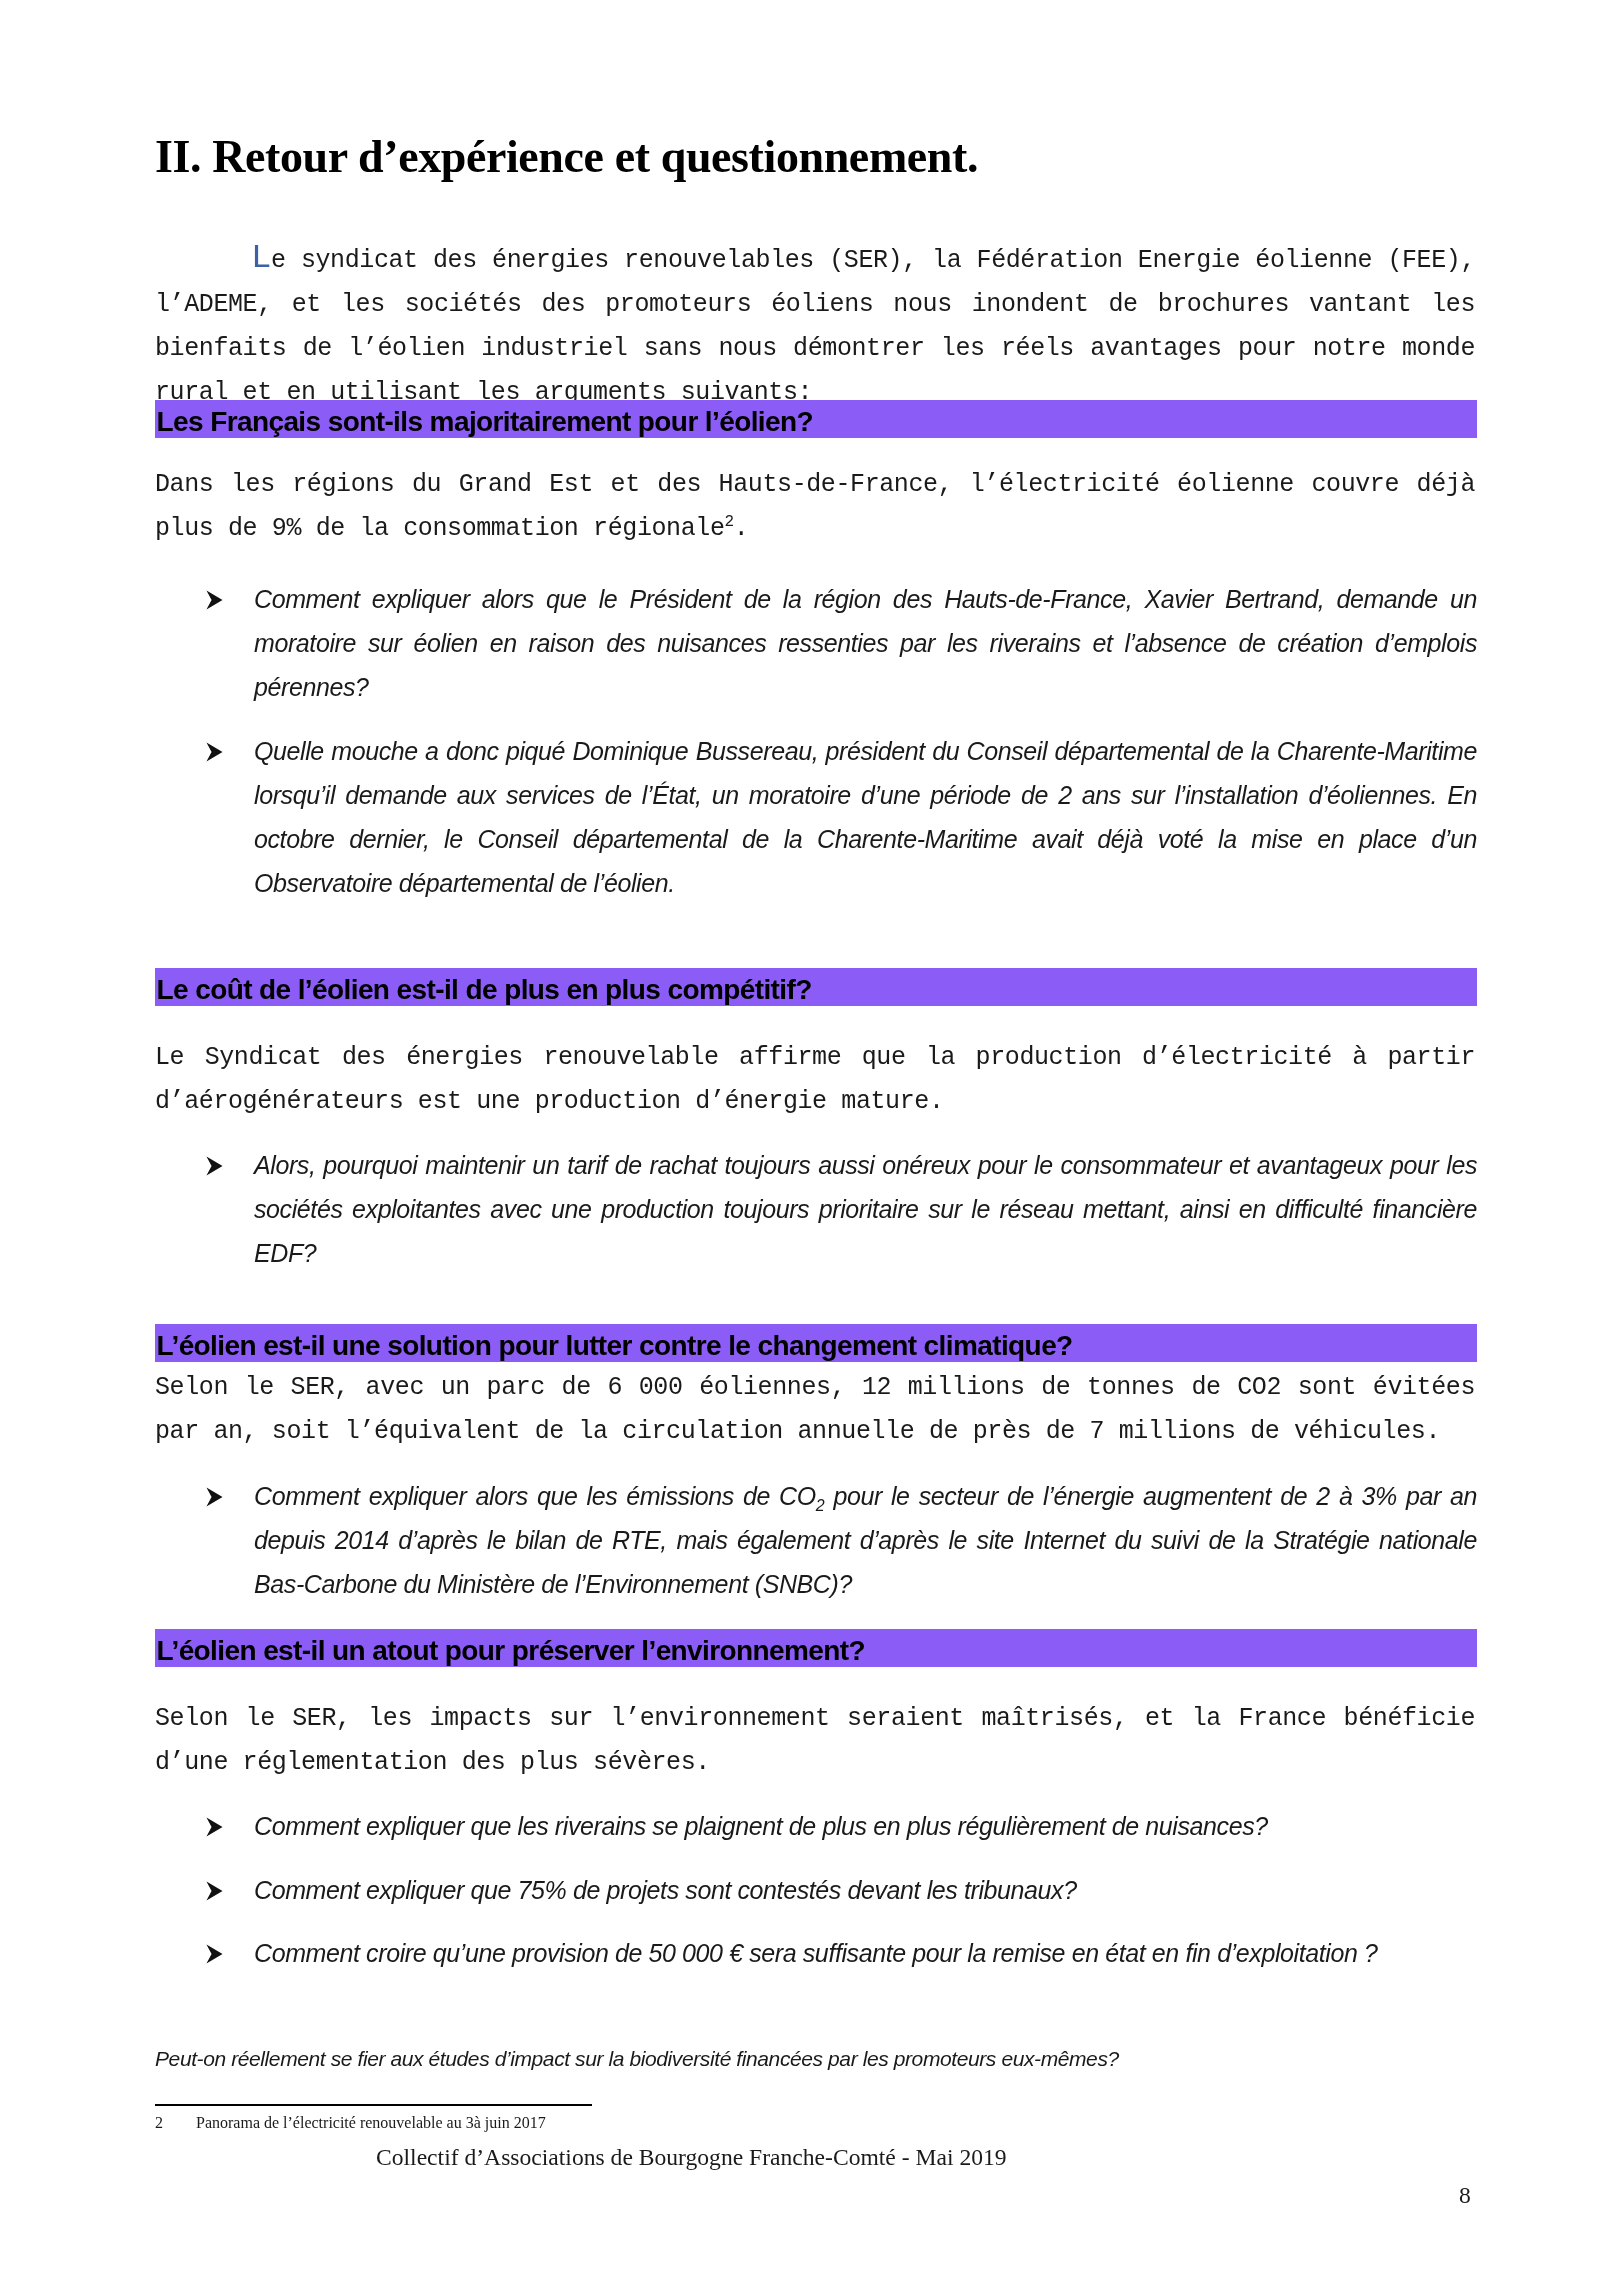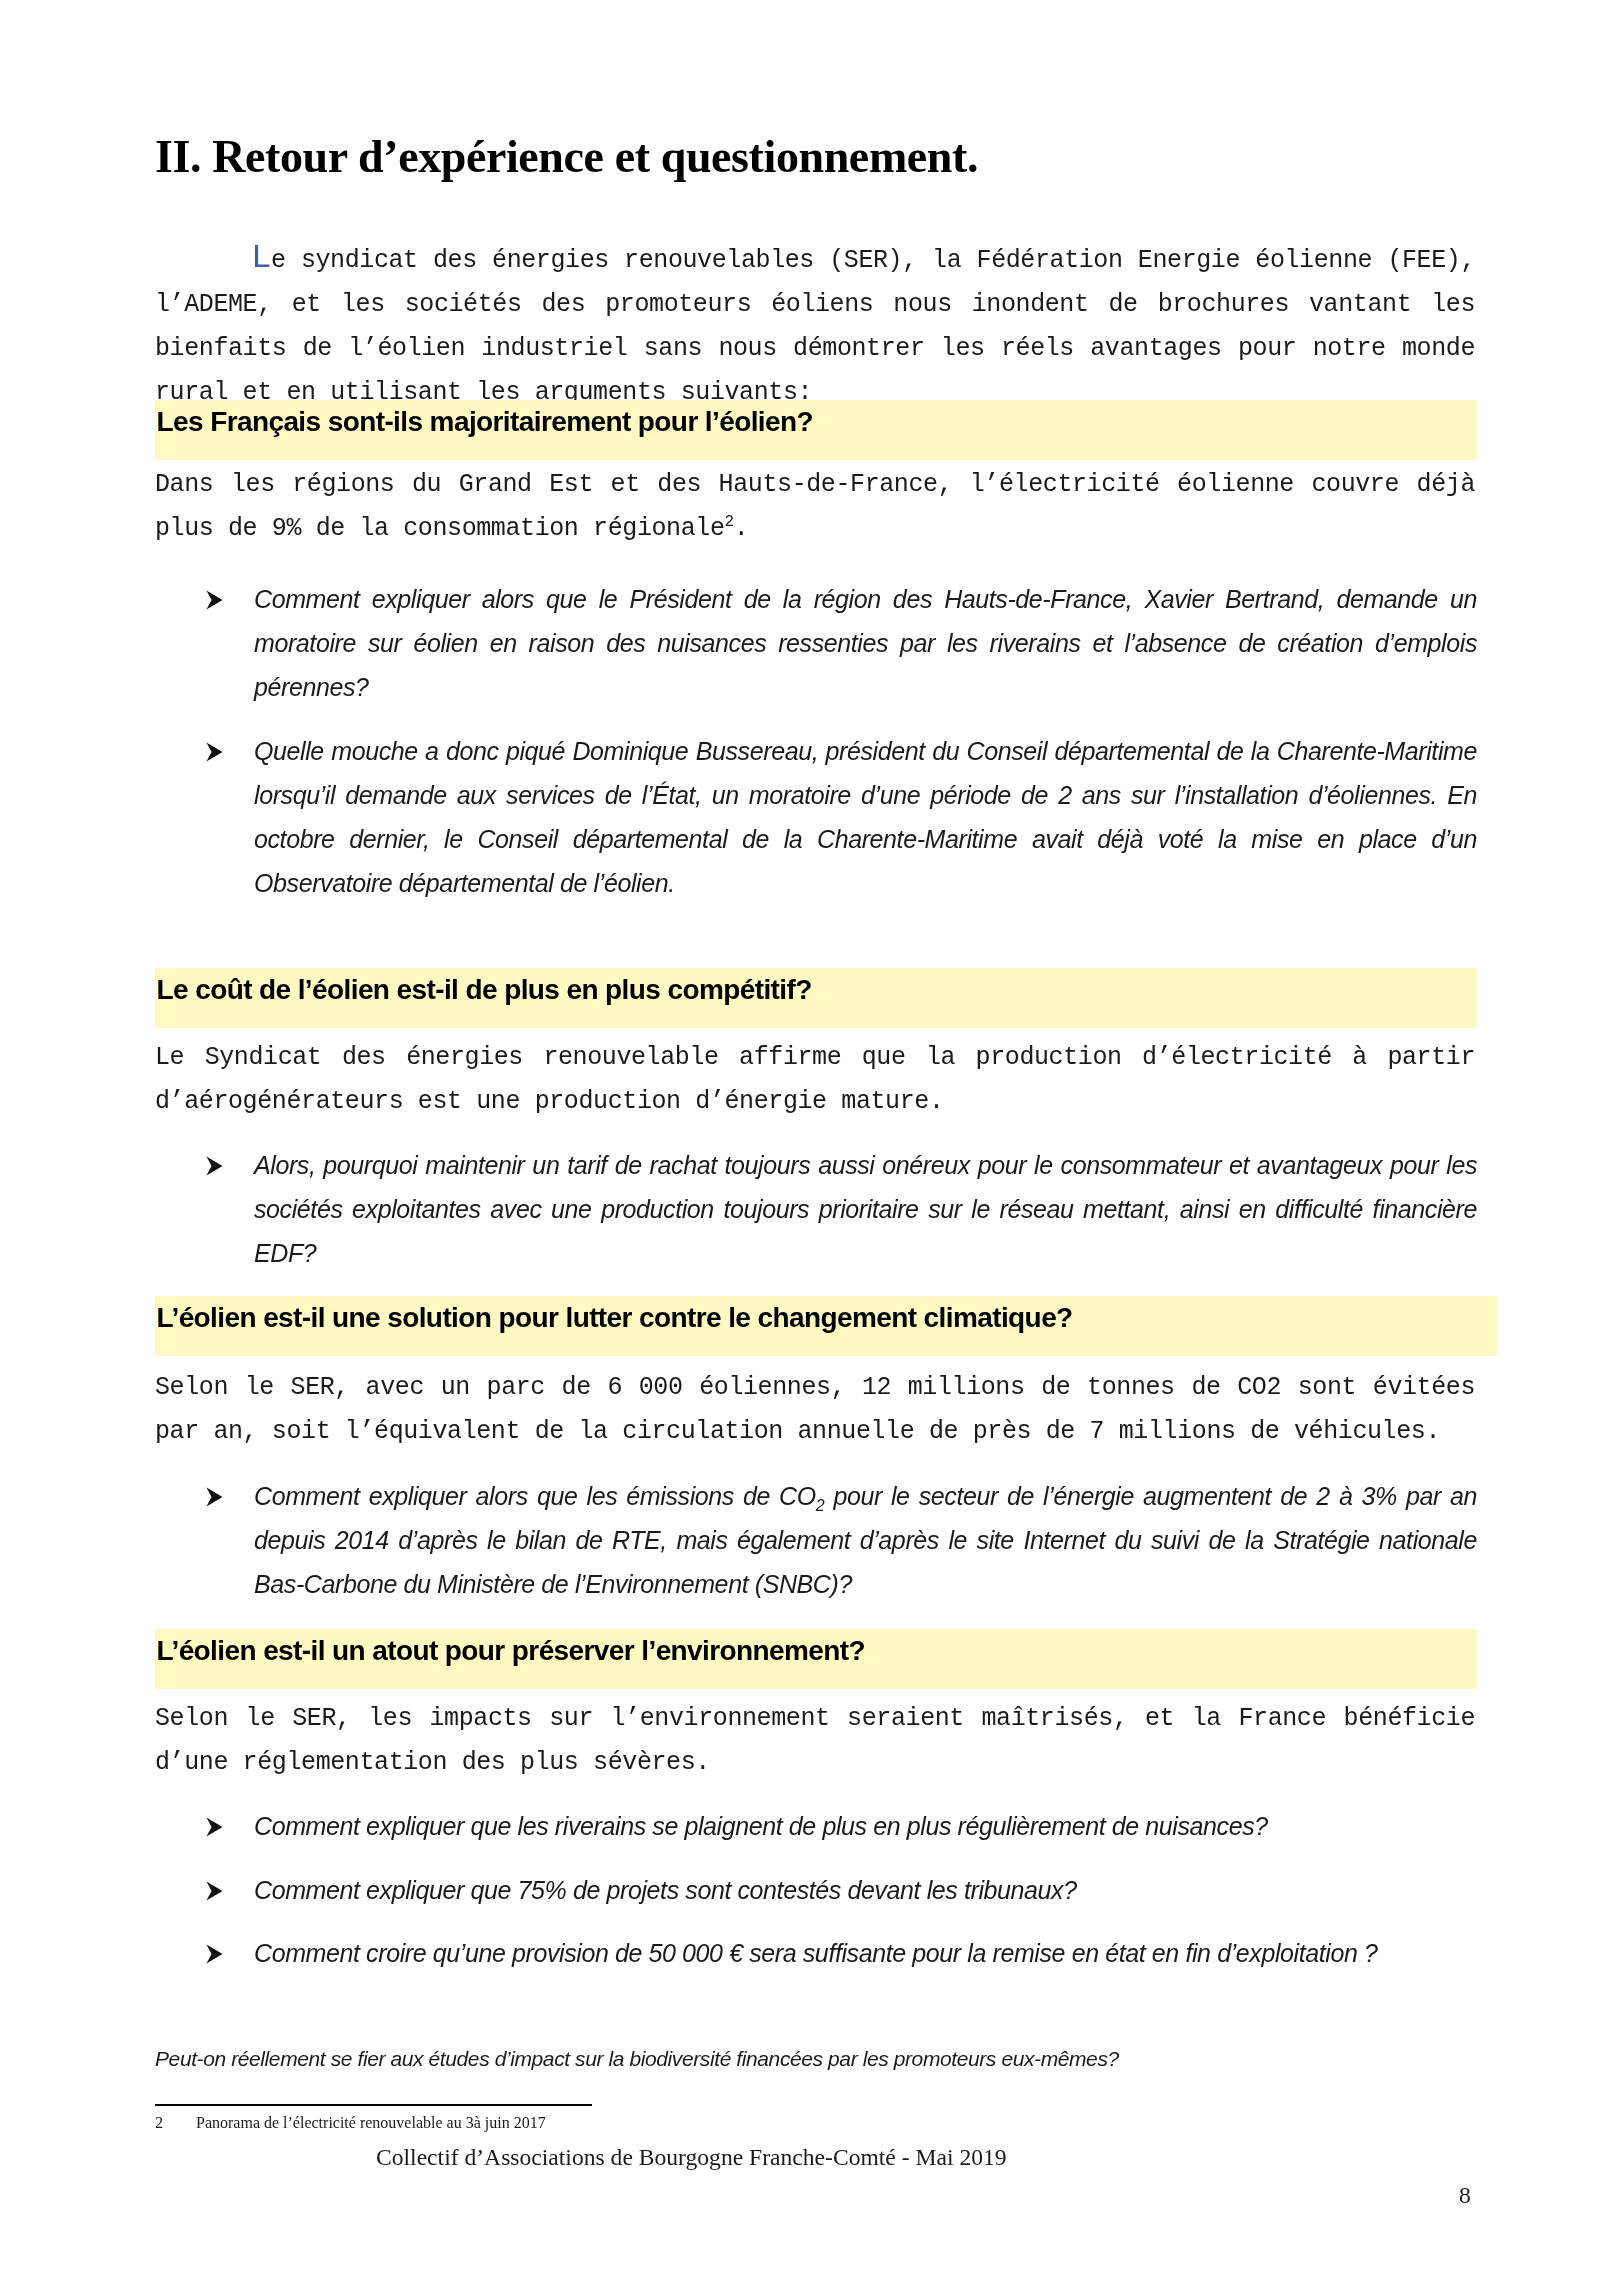--- a/index.html
+++ b/index.html
@@ -13,22 +13,22 @@
     }
     .para {
       position: absolute; left: 155px; width: 1320px;
       font-size: 25px; line-height: 44px; margin: 0; text-align: justify;
       font-family: Liberation Mono, monospace; color: #1a1a1a;
       letter-spacing: -0.4px;
     }
     .dropcap { color: #3c61a8; font-size: 34px; font-weight: normal; }
     .indent { display: inline-block; width: 96px; }
     .heading-bar {
-      position: absolute; left: 155px; width: 1322px; height: 60px;
-      background: #fef9c3;
+      position: absolute; left: 155px; width: 1322px; height: 38px;
+      background: #8b5cf6;
     }
     .heading-text {
       position: absolute; left: 1.5px; top: 3px;
       font-family: "Liberation Sans", "DejaVu Sans", sans-serif;
       font-weight: bold; font-size: 28px; line-height: 38px; color: #000; margin: 0;
       letter-spacing: -0.6px;
     }
     .bullet {
       position: absolute; left: 205px; width: 1272px;
     }
@@ -94,21 +94,21 @@
     <h2 class="heading-text">Le coût de l’éolien est-il de plus en plus compétitif?</h2>
   </div>
   <p class="para" style="top:1036px;">Le Syndicat des énergies renouvelable affirme que la production d’électricité à partir d’aérogénérateurs est une production d’énergie mature.</p>
   <div class="bullet" style="top:1143px;">
     <svg class="arrow" viewBox="0 0 26 30">
         <path d="M2 2 L24 15 L2 28 L9 15 Z" fill="#111"></path>
       </svg>
     <p class="btext">Alors, pourquoi maintenir un tarif de rachat toujours aussi onéreux pour le consommateur et avantageux pour les sociétés exploitantes avec une production toujours prioritaire sur le réseau mettant, ainsi en difficulté financière EDF?</p>
   </div>
 
-  <div class="heading-bar" style="top:1296px;padding-left:20px;">
+  <div class="heading-bar" style="top:1324px;">
     <h2 class="heading-text">L’éolien est-il une solution pour lutter contre le changement climatique?</h2>
   </div>
   <p class="para" style="top:1366px;">Selon le SER, avec un parc de 6 000 éoliennes, 12 millions de tonnes de CO2 sont évitées par an, soit l’équivalent de la circulation annuelle de près de 7 millions de véhicules.</p>
   <div class="bullet" style="top:1474px;">
     <svg class="arrow" viewBox="0 0 26 30">
         <path d="M2 2 L24 15 L2 28 L9 15 Z" fill="#111"></path>
       </svg>
     <p class="btext"><span>Comment expliquer alors que les émissions de CO</span><sub>2</sub><span> pour le secteur de l’énergie augmentent de 2 à 3% par an depuis 2014 d’après le bilan de RTE, mais également d’après le site Internet du suivi de la Stratégie nationale Bas-Carbone du Ministère de l’Environnement (SNBC)?</span></p>
   </div>
 

